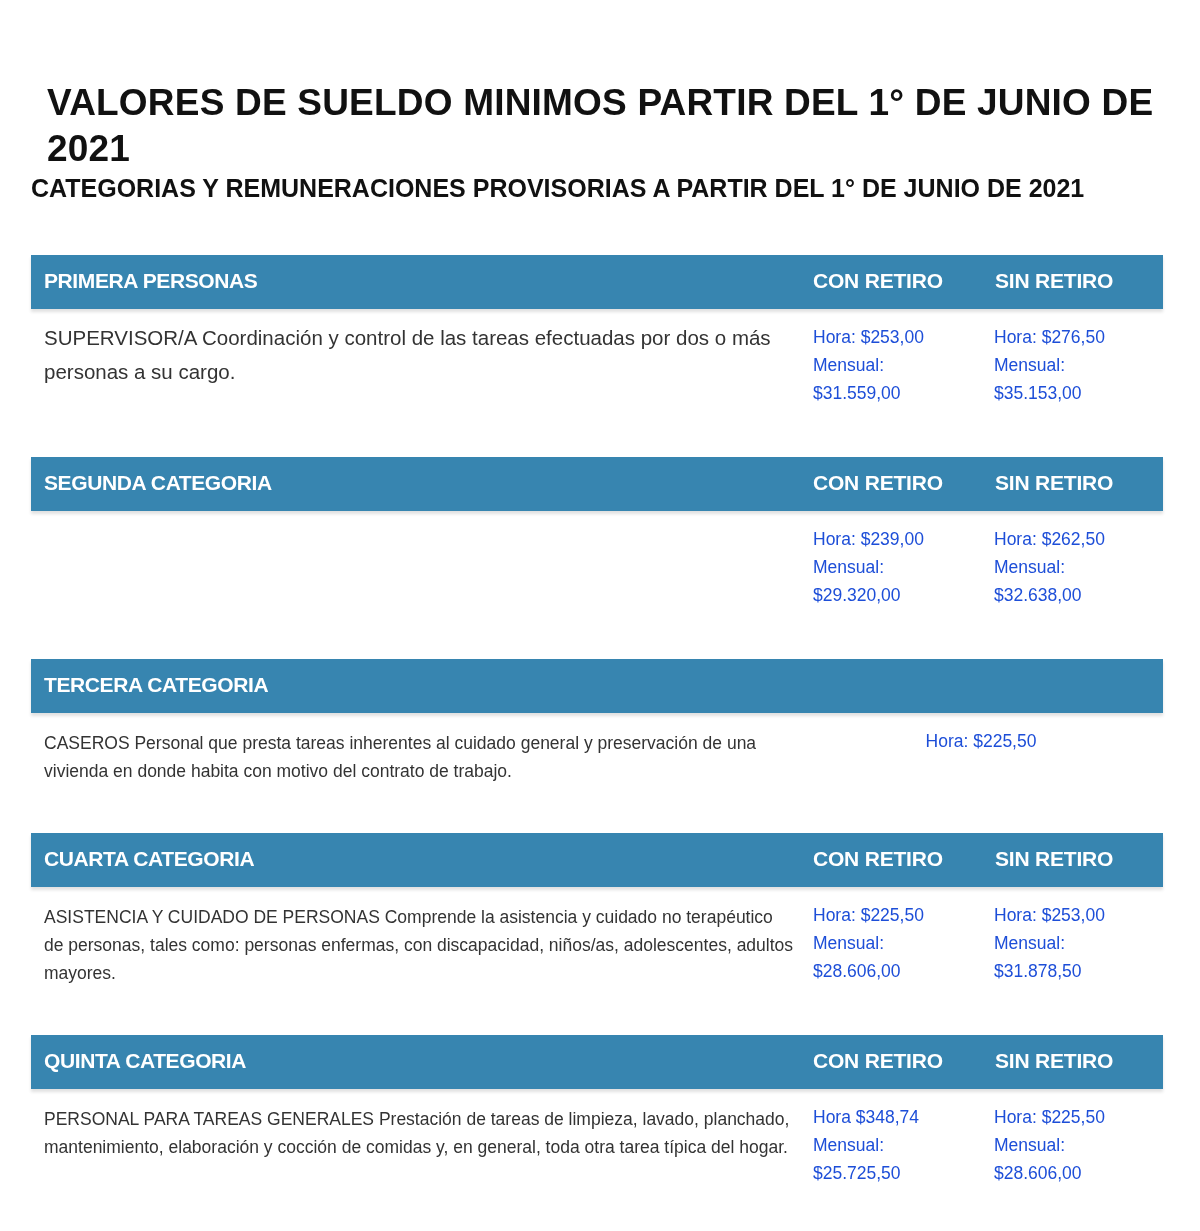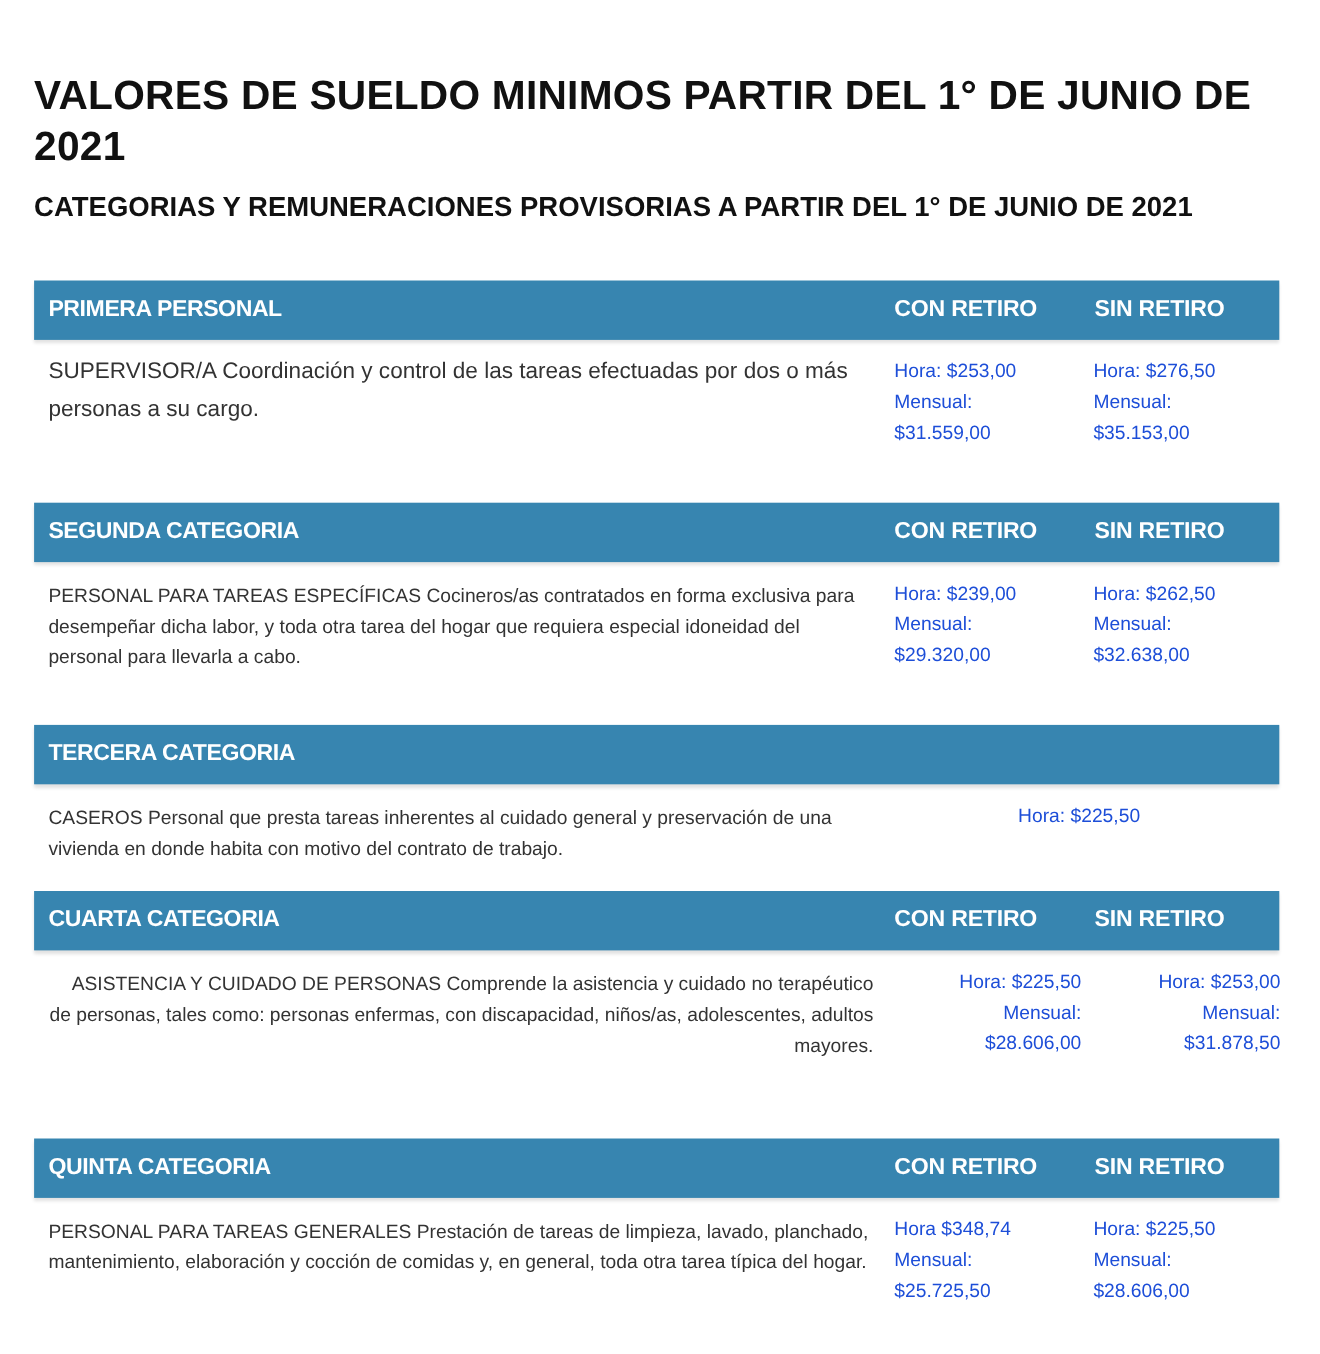--- a/index.html
+++ b/index.html
@@ -15,21 +15,21 @@
     font-family: "Liberation Sans", sans-serif;
     color: #222222;
   }
   .page {
     position: absolute;
     left: 31px;
     top: 0;
     width: 1132px;
   }
   h1.main-title {
-    margin: 0;
+    margin: 16px;
     position: absolute;
     top: 64px;
     left: 0;
     width: 1132px;
     font-family: "Liberation Sans", sans-serif;
     font-weight: bold;
     font-size: 37px;
     line-height: 46px;
     color: #111111;
     letter-spacing: 0.2px;
@@ -117,21 +117,21 @@
 </head>
 <body>
 
 <div class="page">
 
   <h1 class="main-title">VALORES DE SUELDO MINIMOS PARTIR DEL 1° DE JUNIO DE 2021</h1>
   <h2 class="sub-title">CATEGORIAS Y REMUNERACIONES PROVISORIAS A PARTIR DEL 1° DE JUNIO DE 2021</h2>
 
   <div class="cat-table" style="top:255px;">
     <div class="cat-header">
-      <span class="h-name">PRIMERA PERSONAL</span>
+      <span class="h-name">PRIMERA PERSONAS</span>
       <span class="h-con">CON RETIRO</span>
       <span class="h-sin">SIN RETIRO</span>
     </div>
     <div class="cat-body">
       <div class="cat-desc large">SUPERVISOR/A Coordinación y control de las tareas efectuadas por dos o más personas a su cargo.</div>
       <div class="cat-val con">
         <span class="val-line">Hora: $253,00</span>
         <span class="val-line">Mensual:</span>
         <span class="val-line">$31.559,00</span>
       </div>
@@ -143,21 +143,20 @@
     </div>
   </div>
 
   <div class="cat-table" style="top:457px;">
     <div class="cat-header">
       <span class="h-name">SEGUNDA CATEGORIA</span>
       <span class="h-con">CON RETIRO</span>
       <span class="h-sin">SIN RETIRO</span>
     </div>
     <div class="cat-body">
-      <div class="cat-desc">PERSONAL PARA TAREAS ESPECÍFICAS Cocineros/as contratados en forma exclusiva para desempeñar dicha labor, y toda otra tarea del hogar que requiera especial idoneidad del personal para llevarla a cabo.</div>
       <div class="cat-val con">
         <span class="val-line">Hora: $239,00</span>
         <span class="val-line">Mensual:</span>
         <span class="val-line">$29.320,00</span>
       </div>
       <div class="cat-val sin">
         <span class="val-line">Hora: $262,50</span>
         <span class="val-line">Mensual:</span>
         <span class="val-line">$32.638,00</span>
       </div>
@@ -169,21 +168,21 @@
       <span class="h-name">TERCERA CATEGORIA</span>
     </div>
     <div class="cat-body">
       <div class="cat-desc">CASEROS Personal que presta tareas inherentes al cuidado general y preservación de una vivienda en donde habita con motivo del contrato de trabajo.</div>
       <div class="cat-val center">
         <span class="val-line">Hora: $225,50</span>
       </div>
     </div>
   </div>
 
-  <div class="cat-table" style="top:810px;text-align:right;">
+  <div class="cat-table" style="top:833px;">
     <div class="cat-header">
       <span class="h-name">CUARTA CATEGORIA</span>
       <span class="h-con">CON RETIRO</span>
       <span class="h-sin">SIN RETIRO</span>
     </div>
     <div class="cat-body">
       <div class="cat-desc">ASISTENCIA Y CUIDADO DE PERSONAS Comprende la asistencia y cuidado no terapéutico de personas, tales como: personas enfermas, con discapacidad, niños/as, adolescentes, adultos mayores.</div>
       <div class="cat-val con">
         <span class="val-line">Hora: $225,50</span>
         <span class="val-line">Mensual:</span>

